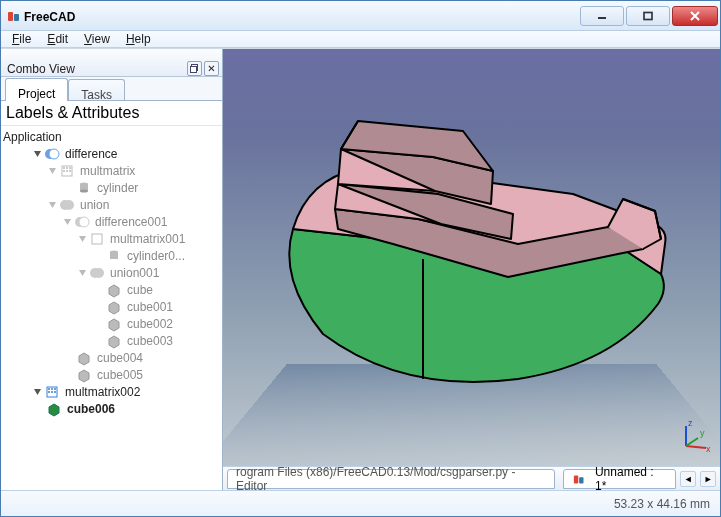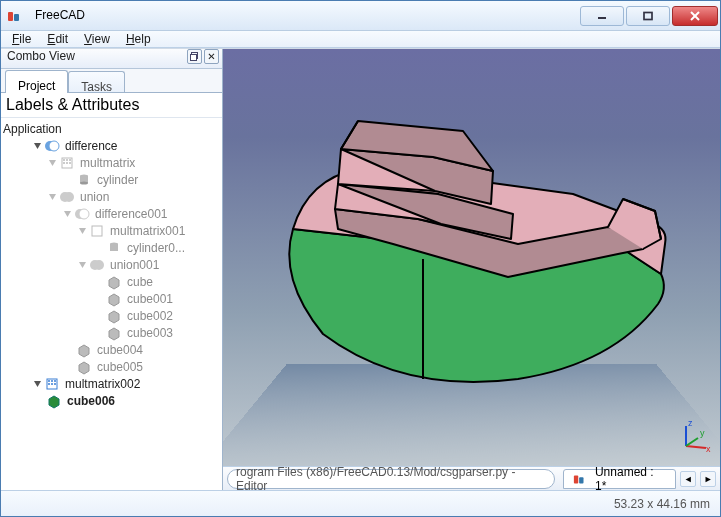--- a/index.html
+++ b/index.html
@@ -1,29 +1,29 @@
 <!DOCTYPE html>
 <html><head>
 <meta charset="utf-8">
 <style>
 * { margin: 0; padding: 0; box-sizing: border-box; font-family: "Segoe UI", Tahoma, sans-serif; font-size: 12px; }
 body { background: #fff; }
 .window { width: 721px; height: 517px; border: 1px solid #4a7cb1; background: #eef3f9; display: flex; flex-direction: column; box-shadow: 0 0 0 1px rgba(0,0,0,.05); }
 .titlebar { height: 30px; background: linear-gradient(#f5faff,#dbe8f7); border-bottom: 1px solid #b9cde2; display: flex; align-items: center; padding: 0 2px 0 6px; }
-.titlebar .title { flex: 1; color: #000; font-size: 13px; display: flex; align-items: flex-start; gap: 12px; }
+.titlebar .title { flex: 1; color: #000; font-size: 13px; display: flex; align-items: flex-end; gap: 1px; font-weight: bold; }
 .titlebar .app-icon { width: 16px; height: 16px; }
 .wbx { width: 44px; height: 20px; margin-left: 2px; border: 1px solid #9db8d6; background: linear-gradient(#f2f7fd,#d8e6f6); border-radius: 3px; display:flex; align-items:center; justify-content:center; }
 .wbx.close { width: 46px; background: linear-gradient(#e88,#c62d2d); border-color:#a02e2e; color:#fff; }
 .wbx svg { width: 12px; height: 10px; }
 .menubar { height: 17px; background: linear-gradient(#f7fbff,#e9f1fb); border-bottom: 1px solid #bcd0e6; display:flex; align-items:center; padding: 0 4px; gap: 2px; }
 .menubar span { padding: 2px 7px; color:#1a1a1a; }
 .menubar span u { text-decoration: underline; }
 .content { flex:1; display:flex; background: #fff; border-top:1px solid #d0dae6; overflow:hidden; }
 .panel { width: 222px; border-right: 1px solid #9fb4cc; display:flex; flex-direction:column; background:#fff; }
-.panel-hdr { height: 20px; background: linear-gradient(#fbfcfe,#e7eef9); border-bottom:1px solid #b5c6da; display:flex; align-items:flex-start; padding: 0 3px 0 6px; font-size: 11px; color:#222; }
+.panel-hdr { height: 28px; background: linear-gradient(#fbfcfe,#e7eef9); border-bottom:1px solid #b5c6da; display:flex; align-items:flex-end; padding: 0 3px 0 6px; font-size: 11px; color:#222; }
 .panel-hdr .sp { flex:1; }
 .panel-hdr .pbtn { width:15px; height:15px; border:1px solid #8ea4bf; border-radius:2px; margin-left:2px; display:flex; align-items:center; justify-content:center; font-size:10px; background:#f2f6fb; }
 .tabs { height: 24px; display:flex; align-items:flex-end; background:#f4f7fb; border-bottom:1px solid #9fb4cc; padding-left: 4px; gap:0; }
 .tab { height: 21px; padding: 8px 12px; border:1px solid #9fb4cc; border-bottom:none; background: linear-gradient(#f7fbff,#e9f1fb); border-radius: 3px 3px 0 0; display:flex; align-items:flex-start; font-size:11px; }
 .tab.active { background:#fff; height:23px; position:relative; top:1px; }
 .tab.inactive { color:#444; }
 .subhdr { padding: 3px 5px; font-size:16px; border-bottom:1px solid #dfe6ef; color:#000; }
 .tree { flex:1; overflow:auto; padding: 2px 0 6px 0; font-size:11px; color:#222; }
 .row { display:flex; align-items:center; height:17px; white-space:nowrap; }
 .tri { width:11px; height:11px; display:flex; align-items:center; justify-content:center; margin: 0 1px; }
@@ -34,21 +34,21 @@
 .row.bold .lbl { font-weight: bold; }
 .row.grey .lbl { color:#8a8a8a; }
 .row.sel .lbl { font-weight:bold; }
 .view { flex:1; position:relative; background: linear-gradient(#6b6ea3 0%, #69739d 20%, #8fa0b2 60%, #c9d1d6 100%); overflow:hidden; }
 .floor { position:absolute; left:-40px; right:-40px; bottom:0; height:78%; background: linear-gradient(175deg,#7389a4 0%, #c7cfd4 90%); transform: perspective(500px) rotateX(55deg); transform-origin: bottom center; }
 .boat { position:absolute; left:40px; top:30px; width:430px; height:330px; }
 .axis { position:absolute; right:6px; bottom:36px; width:36px; height:36px; }
 .axis text { font-size:9px; font-family: sans-serif; }
 .stripbar { height: 24px; background: linear-gradient(#fbfcfe,#e8eef7); border-top:1px solid #bcd0e6; display:flex; align-items:center; gap:4px; padding: 0 4px; }
 .strip-lbl { padding: 2px 8px; border:1px solid #9fb4cc; border-radius:3px 3px 0 0; background:#fff; font-size:11px; display:flex; align-items:center; gap:4px; height:20px; }
-.strip-lbl.dimmed { color:#555;border-radius:10px; }
+.strip-lbl.dimmed { color:#555; }
 .navbtn { width:16px; height:16px; border:1px solid #bcd0e6; background:#f2f6fb; border-radius:2px; display:flex; align-items:center; justify-content:center; font-size:9px; }
 .statusbar { height: 26px; background: linear-gradient(#f7fbff,#e9f1fb); border-top:1px solid #bcd0e6; display:flex; align-items:center; justify-content:flex-end; padding: 9px 10px; color:#555; font-size:11px; }
 svg.boat-svg path { stroke:#000; stroke-width:2; stroke-linejoin:round; }
 </style>
 </head>
 <body>
 
 <div class="window">
   <div class="titlebar">
     <div class="title">

